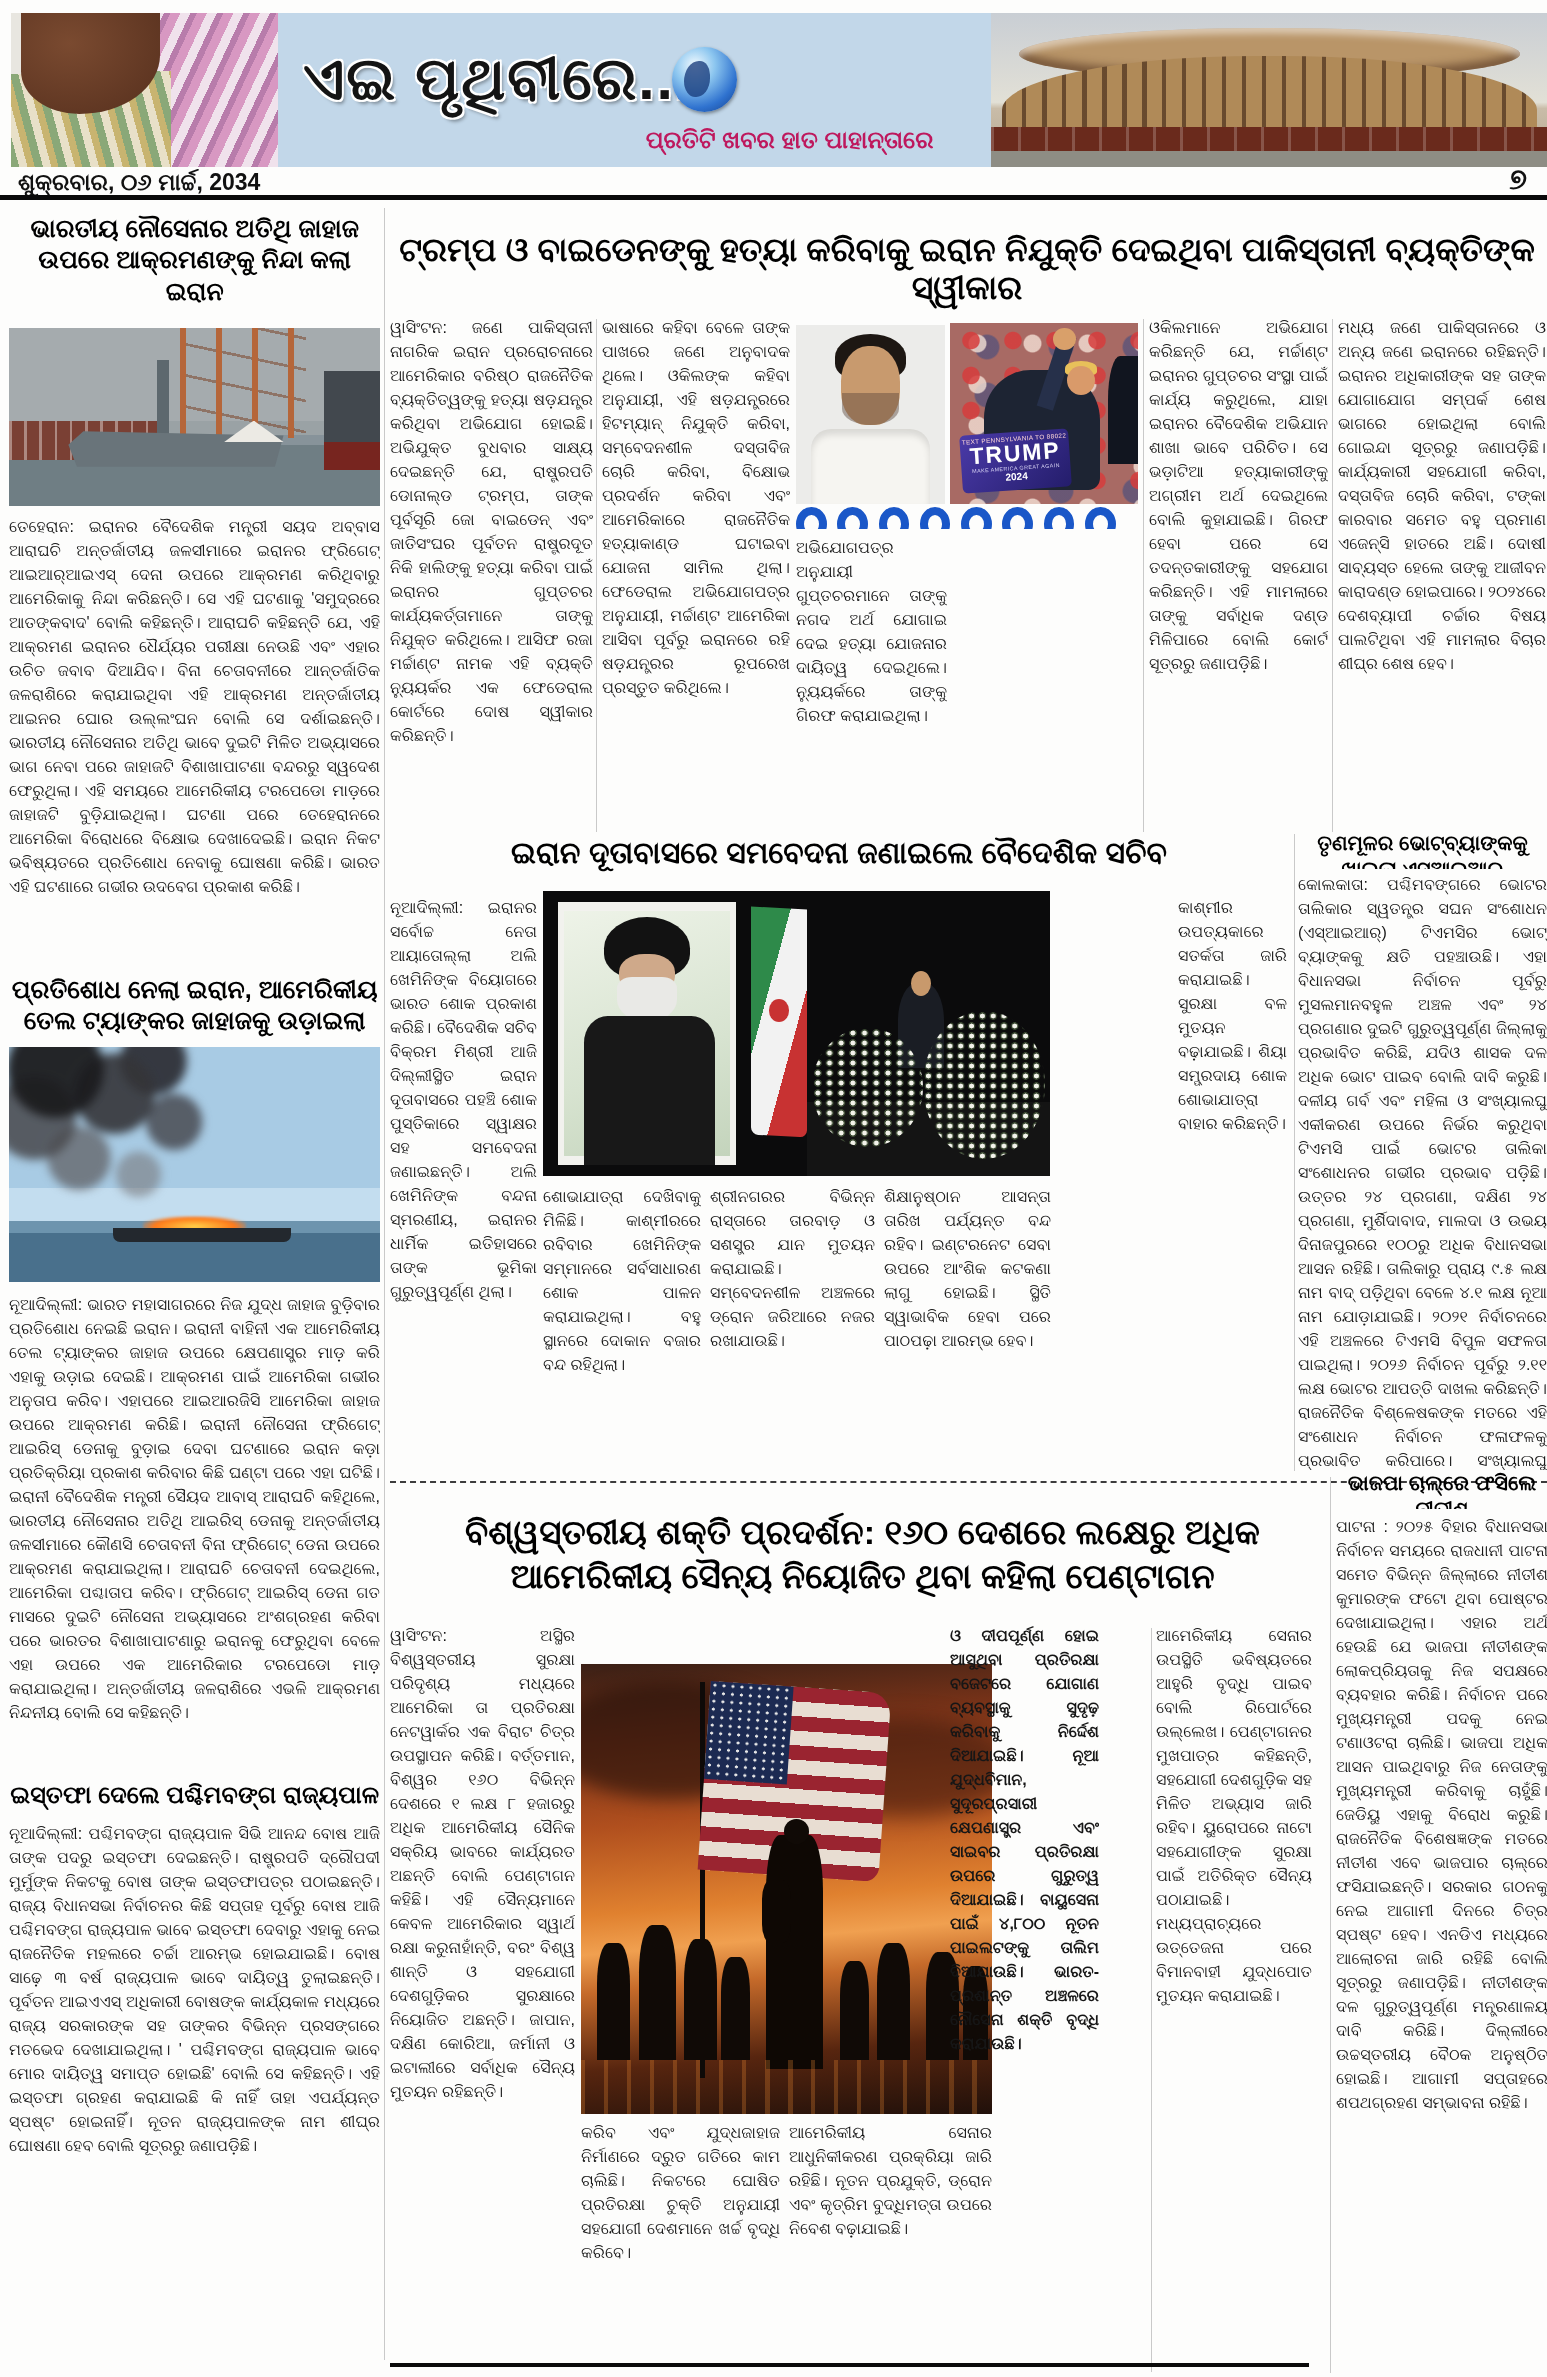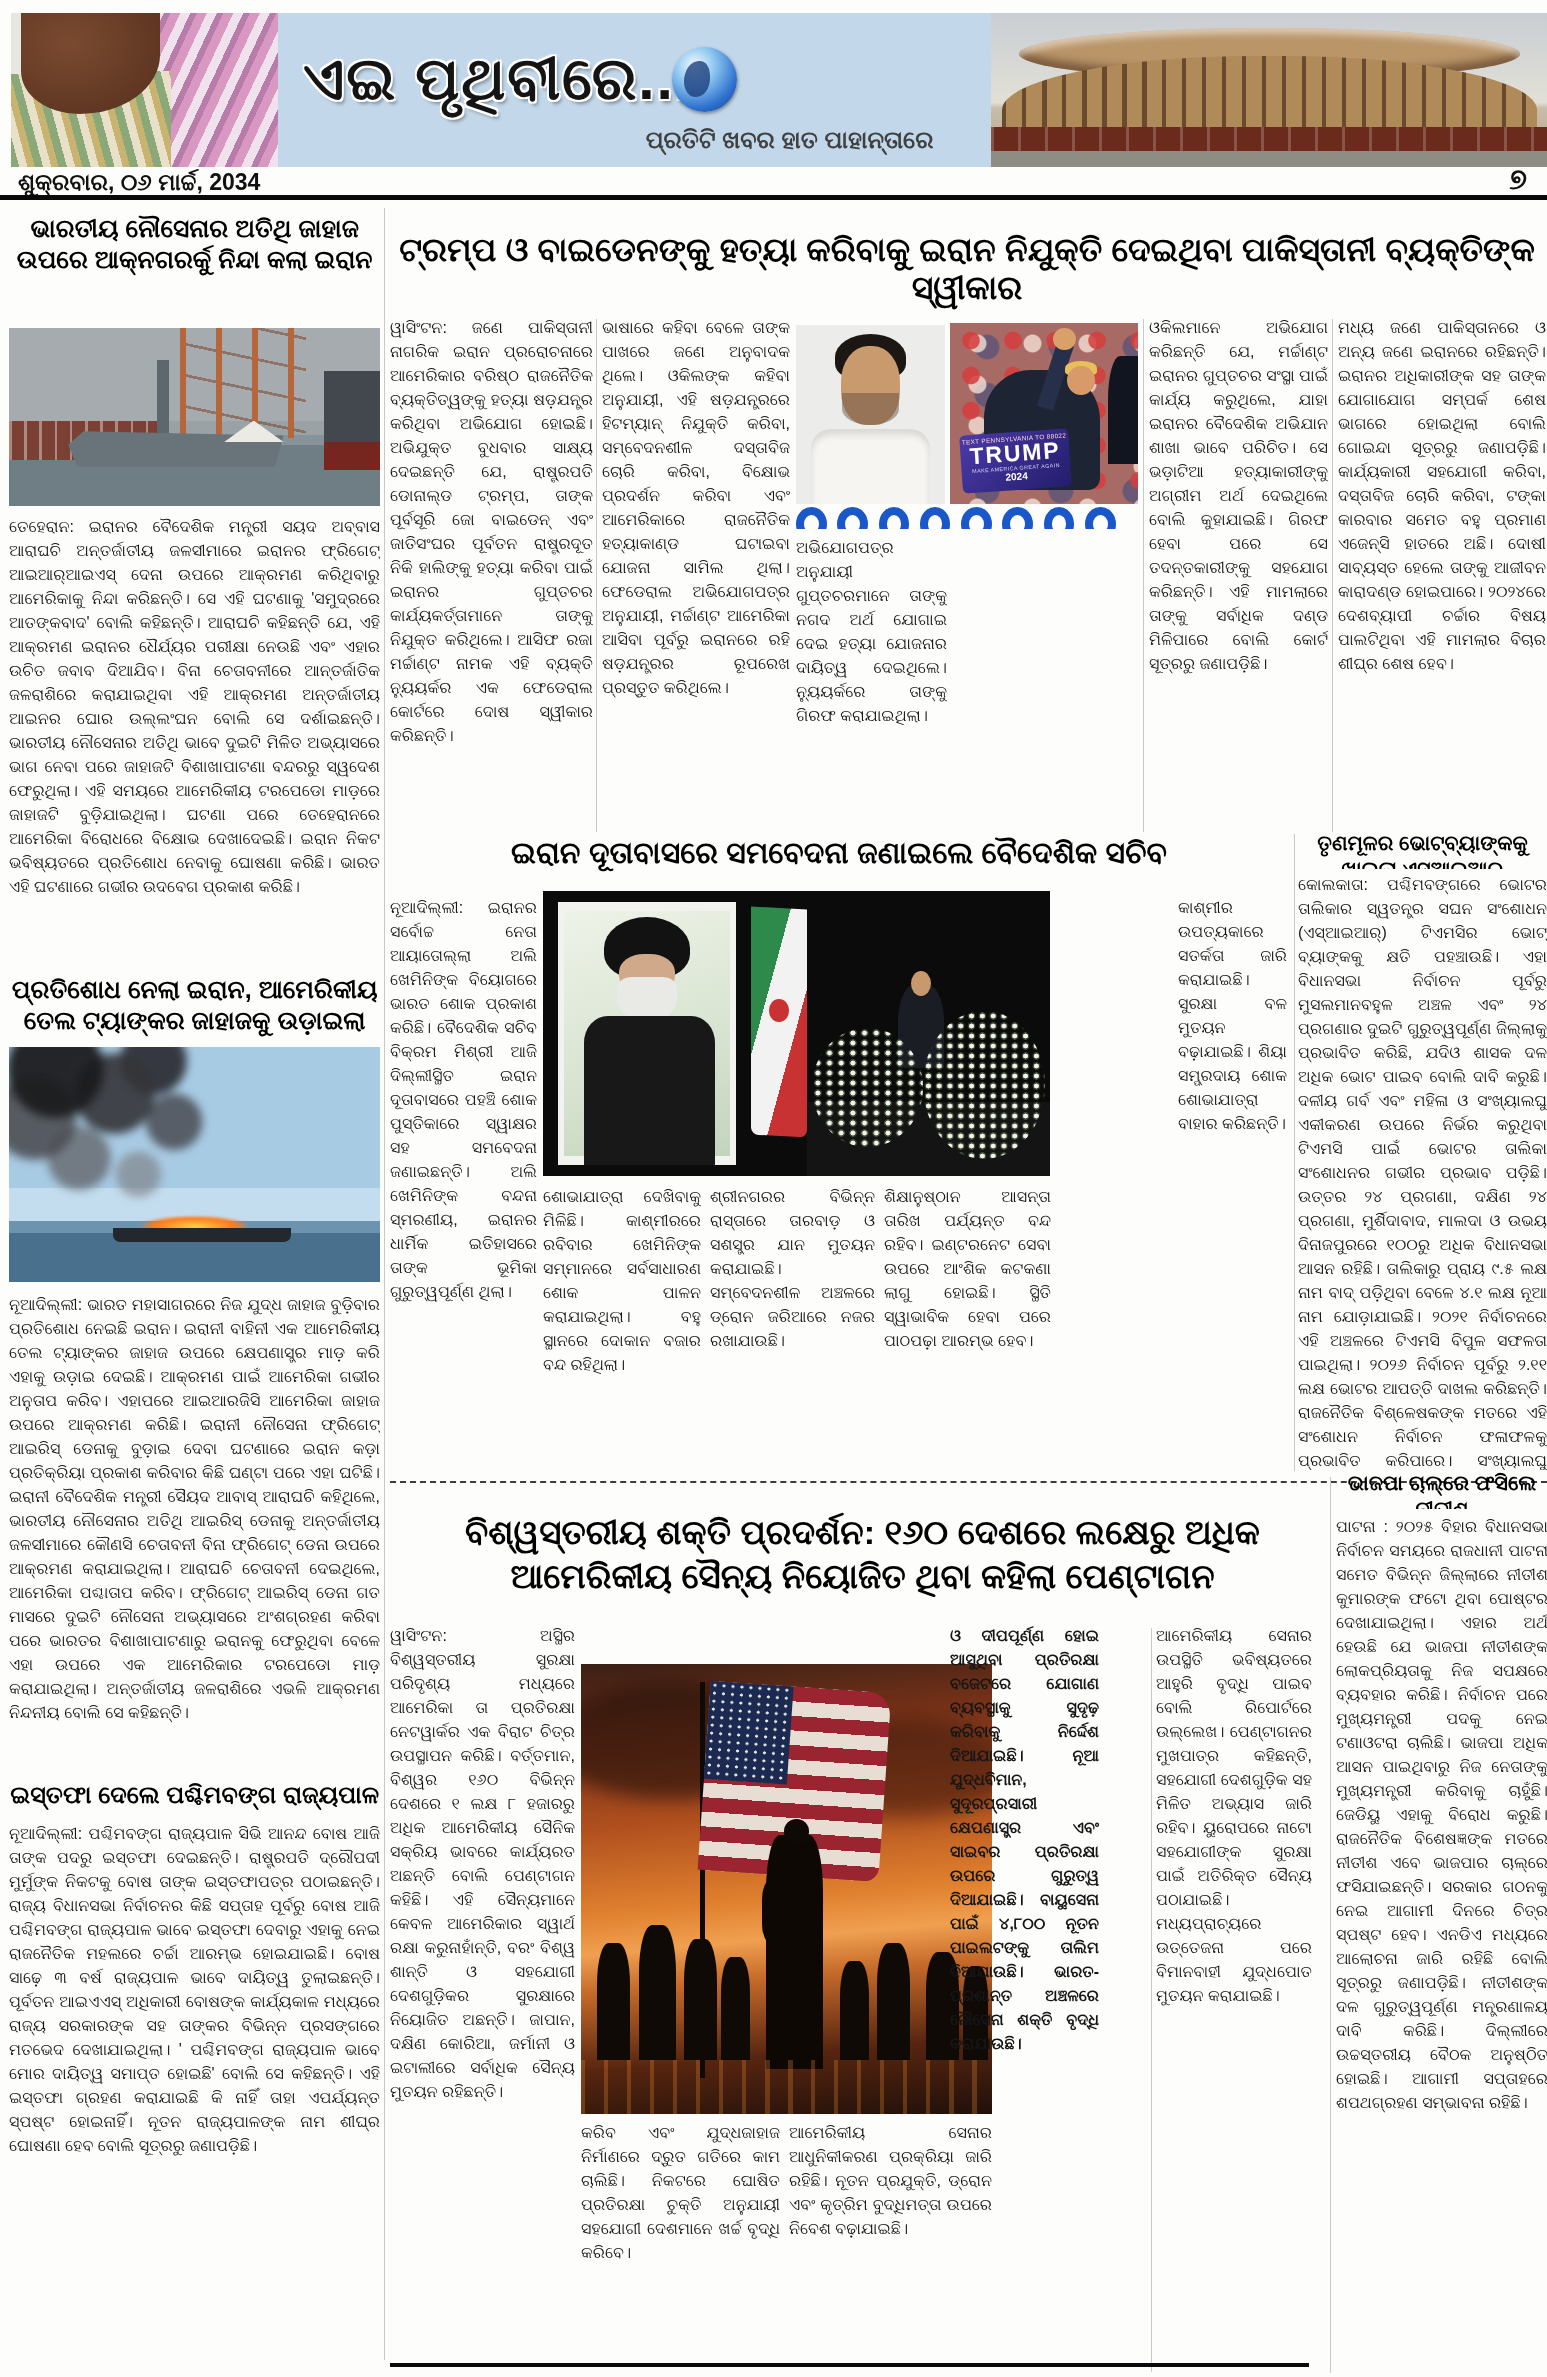--- a/index.html
+++ b/index.html
@@ -12,21 +12,21 @@
   .headline{position:absolute;font-weight:bold;color:#000;text-align:center;overflow:hidden;line-height:1.25;}
   .vrule{position:absolute;width:0.9px;background:#c9c9c9;}
 
   
   .masthead-center{position:absolute;left:278px;top:12.6px;width:713px;height:154px;background:#c2d7e9;overflow:hidden;}
   .m-title{position:absolute;left:25px;top:32px;font-size:59px;font-weight:bold;color:#141414;letter-spacing:1.8px;
            text-shadow:1.8px 1.8px 0 #fff,-1.8px -1.8px 0 #fff,1.8px -1.8px 0 #fff,-1.8px 1.8px 0 #fff,2.7px 3.6px 3.6px rgba(0,0,0,.35);}
   .globe{position:absolute;left:394px;top:34px;width:65px;height:65px;border-radius:50%;
          background:radial-gradient(circle at 35% 28%,#f2faff,#8cc6ef 32%,#2f72cf 68%,#123c86);box-shadow:0.9px 1.8px 3.6px rgba(0,0,0,.4);}
   .globe .g-land{position:absolute;left:18%;top:22%;width:40%;height:55%;background:#1b3f7e;border-radius:60% 40% 55% 45%;opacity:.8;}
-  .m-sub{position:absolute;left:323px;top:113px;width:377px;font-size:24px;font-weight:bold;color:#404040;text-align:center;}
+  .m-sub{position:absolute;left:323px;top:113px;width:377px;font-size:24px;font-weight:bold;color:#be185d;text-align:center;}
 
   
   .ph-money{left:10.8px;top:12.6px;width:267px;height:154px;background:#cfc4b4;}
   .ph-money .pink{left:30%;top:0;width:70%;height:100%;background:repeating-linear-gradient(115deg,#d898c2 0 9px,#f0e2ec 9px 18px,#b87cab 18px 24px);}
   .ph-money .green{left:0;top:38%;width:60%;height:62%;background:repeating-linear-gradient(75deg,#8aa878 0 8px,#e8e0c8 8px 16px,#c8b470 16px 23px);}
   .ph-money .hand{left:4%;top:0;width:52%;height:66%;background:radial-gradient(ellipse at 35% 30%,#7a4a30,#5f3622 75%);border-radius:0 0 58% 42%;}
   .ph-money .sleeve{left:0;top:0;width:26%;height:40%;background:#e8e6e0;border-radius:0 0 50% 0;}
 
   
   .ph-parl{left:991px;top:12.6px;width:557px;height:154px;background:linear-gradient(#c9ced4,#e2e0d6 58%,#c9bca8 62%,#b5a890);}
@@ -145,21 +145,21 @@
     <div class="colonnade"></div>
     <div class="base"></div>
     <div class="road"></div>
   </div>
 
   <div class="abs" style="left:18px;top:169px;font-size:23px;font-weight:bold;color:#111;">ଶୁକ୍ରବାର, ୦୬ ମାର୍ଚ୍ଚ, 2034</div>
   <div class="abs" style="right:20px;top:163px;font-size:29px;font-weight:bold;color:#111;">୭</div>
   <div class="hrule" style="left:0;top:195px;width:1547px;height:4.5px;"></div>
   <div class="vrule" style="left:384px;top:208px;height:2152px;"></div>
 
-  <div class="headline" style="left:7.2px;top:213px;width:375px;height:93px;font-size:25px;">ଭାରତୀୟ ନୌସେନାର ଅତିଥି ଜାହାଜ ଉପରେ ଆକ୍ନଗରର୍କୁ ନିନ୍ଦା କଲା ଇରାନ</div>
+  <div class="headline" style="left:7.2px;top:213px;width:375px;height:93px;font-size:25px;">ଭାରତୀୟ ନୌସେନାର ଅତିଥି ଜାହାଜ ଉପରେ ଆକ୍ରମଣଙ୍କୁ ନିନ୍ଦା କଲା ଇରାନ</div>
 
   <div class="photo ph-navy">
     <div class="cranes"></div>
     <div class="bldg"></div>
     <div class="mast"></div>
     <div class="hull"></div>
     <div class="tent"></div>
     <div class="ship2"></div>
     <div class="ship2red"></div>
   </div>

